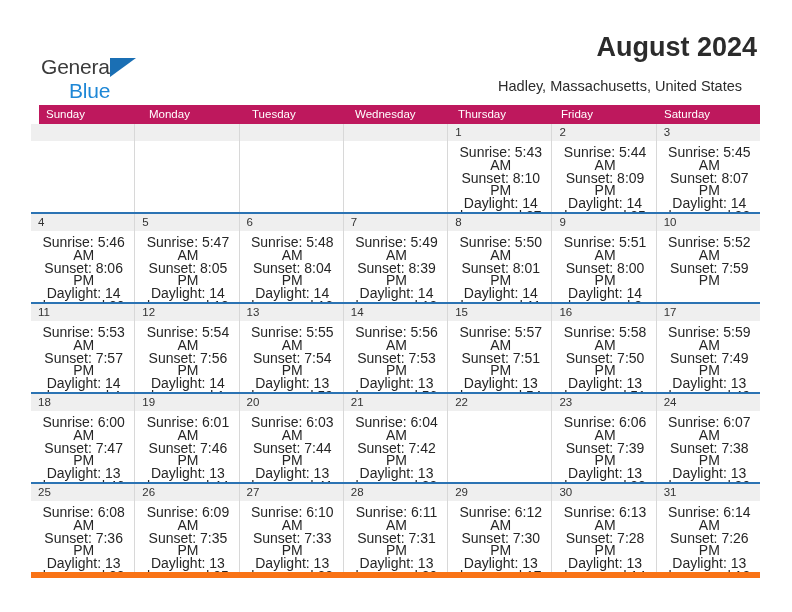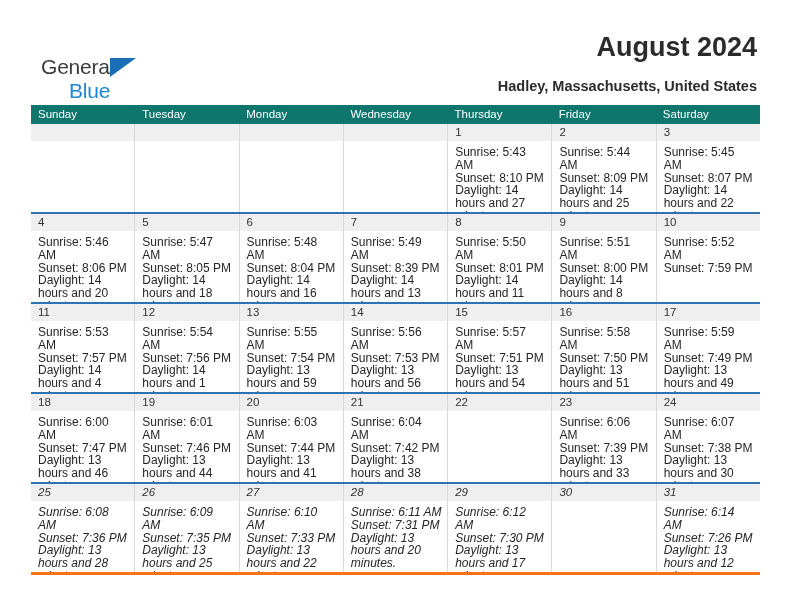--- a/index.html
+++ b/index.html
@@ -72,41 +72,41 @@
     top: 32px;
     font-size: 27px;
     color: #2b2b2b;
     text-align: right;
     white-space: nowrap;
     font-weight: bold;
     margin: 0;
   }
   .subtitle {
     position: absolute;
-    right: 35px;
+    right: 50px;
     top: 78px;
     font-size: 14.5px;
     color: #2b2b2b;
     text-align: right;
     white-space: nowrap;
-    font-weight: bold;
   }
 
   
   .calendar {
     position: absolute;
     left: 31px;
     top: 105px;
     width: 729px;
   }
 
   .weekdays {
     display: flex;
-    background: #0f766e;
+    background: #be185d;
     height: 19px;
+    margin-left: 8px;
   }
   .weekday {
     flex: 1 1 0;
     color: #ffffff;
     font-size: 11.5px;
     line-height: 19px;
     padding-left: 7px;
     box-sizing: border-box;
     overflow: hidden;
     white-space: nowrap;
@@ -114,22 +114,21 @@
 
   .week {
     display: flex;
     border-top: 2px solid #2b73b3;
     height: 88px;
   }
   .week:first-of-type {
     border-top: none;
   }
   .week.last {
-    border-bottom: 3px solid #f97316;
-    font-style: italic;
+    border-bottom: 6px solid #f97316;
   }
 
   .daycell {
     flex: 1 1 0;
     width: 104.1px;
     box-sizing: border-box;
     border-right: 1px solid #d8d8d8;
     background: #ffffff;
     position: relative;
     overflow: hidden;
@@ -146,23 +145,24 @@
   .daynum {
     font-size: 11.5px;
     color: #333333;
     padding-left: 7px;
     line-height: 17px;
     display: block;
   }
 
   .dayinfo {
     padding: 4px 5px 0 7px;
-    font-size: 12px;
+    font-size: 14px;
     line-height: 12.8px;
     color: #262626;
+    text-align: center;
   }
   .dayinfo div {
     white-space: normal;
   }
 </style>
 </head>
 <body>
 
 <div class="page">
 
@@ -175,22 +175,22 @@
     </div>
 
     <h1 class="title">August 2024</h1>
     <div class="subtitle">Hadley, Massachusetts, United States</div>
   </div>
 
   <div class="calendar">
 
     <div class="weekdays">
       <div class="weekday">Sunday</div>
+      <div class="weekday">Monday</div>
       <div class="weekday">Tuesday</div>
-      <div class="weekday">Monday</div>
       <div class="weekday">Wednesday</div>
       <div class="weekday">Thursday</div>
       <div class="weekday">Friday</div>
       <div class="weekday">Saturday</div>
     </div>
 
     <div id="weeks-container">
         <div class="week">
           <div class="daycell empty">
             <div class="daynum-band">
@@ -501,20 +501,25 @@
             <div class="dayinfo">
               <div>Sunrise: 6:12 AM</div>
               <div>Sunset: 7:30 PM</div>
               <div>Daylight: 13 hours and 17 minutes.</div>
             </div>
           </div>
           <div class="daycell">
             <div class="daynum-band">
               <span class="daynum">30</span>
             </div>
+            <div class="dayinfo">
+              <div>Sunrise: 6:13 AM</div>
+              <div>Sunset: 7:28 PM</div>
+              <div>Daylight: 13 hours and 14 minutes.</div>
+            </div>
           </div>
           <div class="daycell">
             <div class="daynum-band">
               <span class="daynum">31</span>
             </div>
             <div class="dayinfo">
               <div>Sunrise: 6:14 AM</div>
               <div>Sunset: 7:26 PM</div>
               <div>Daylight: 13 hours and 12 minutes.</div>
             </div>

